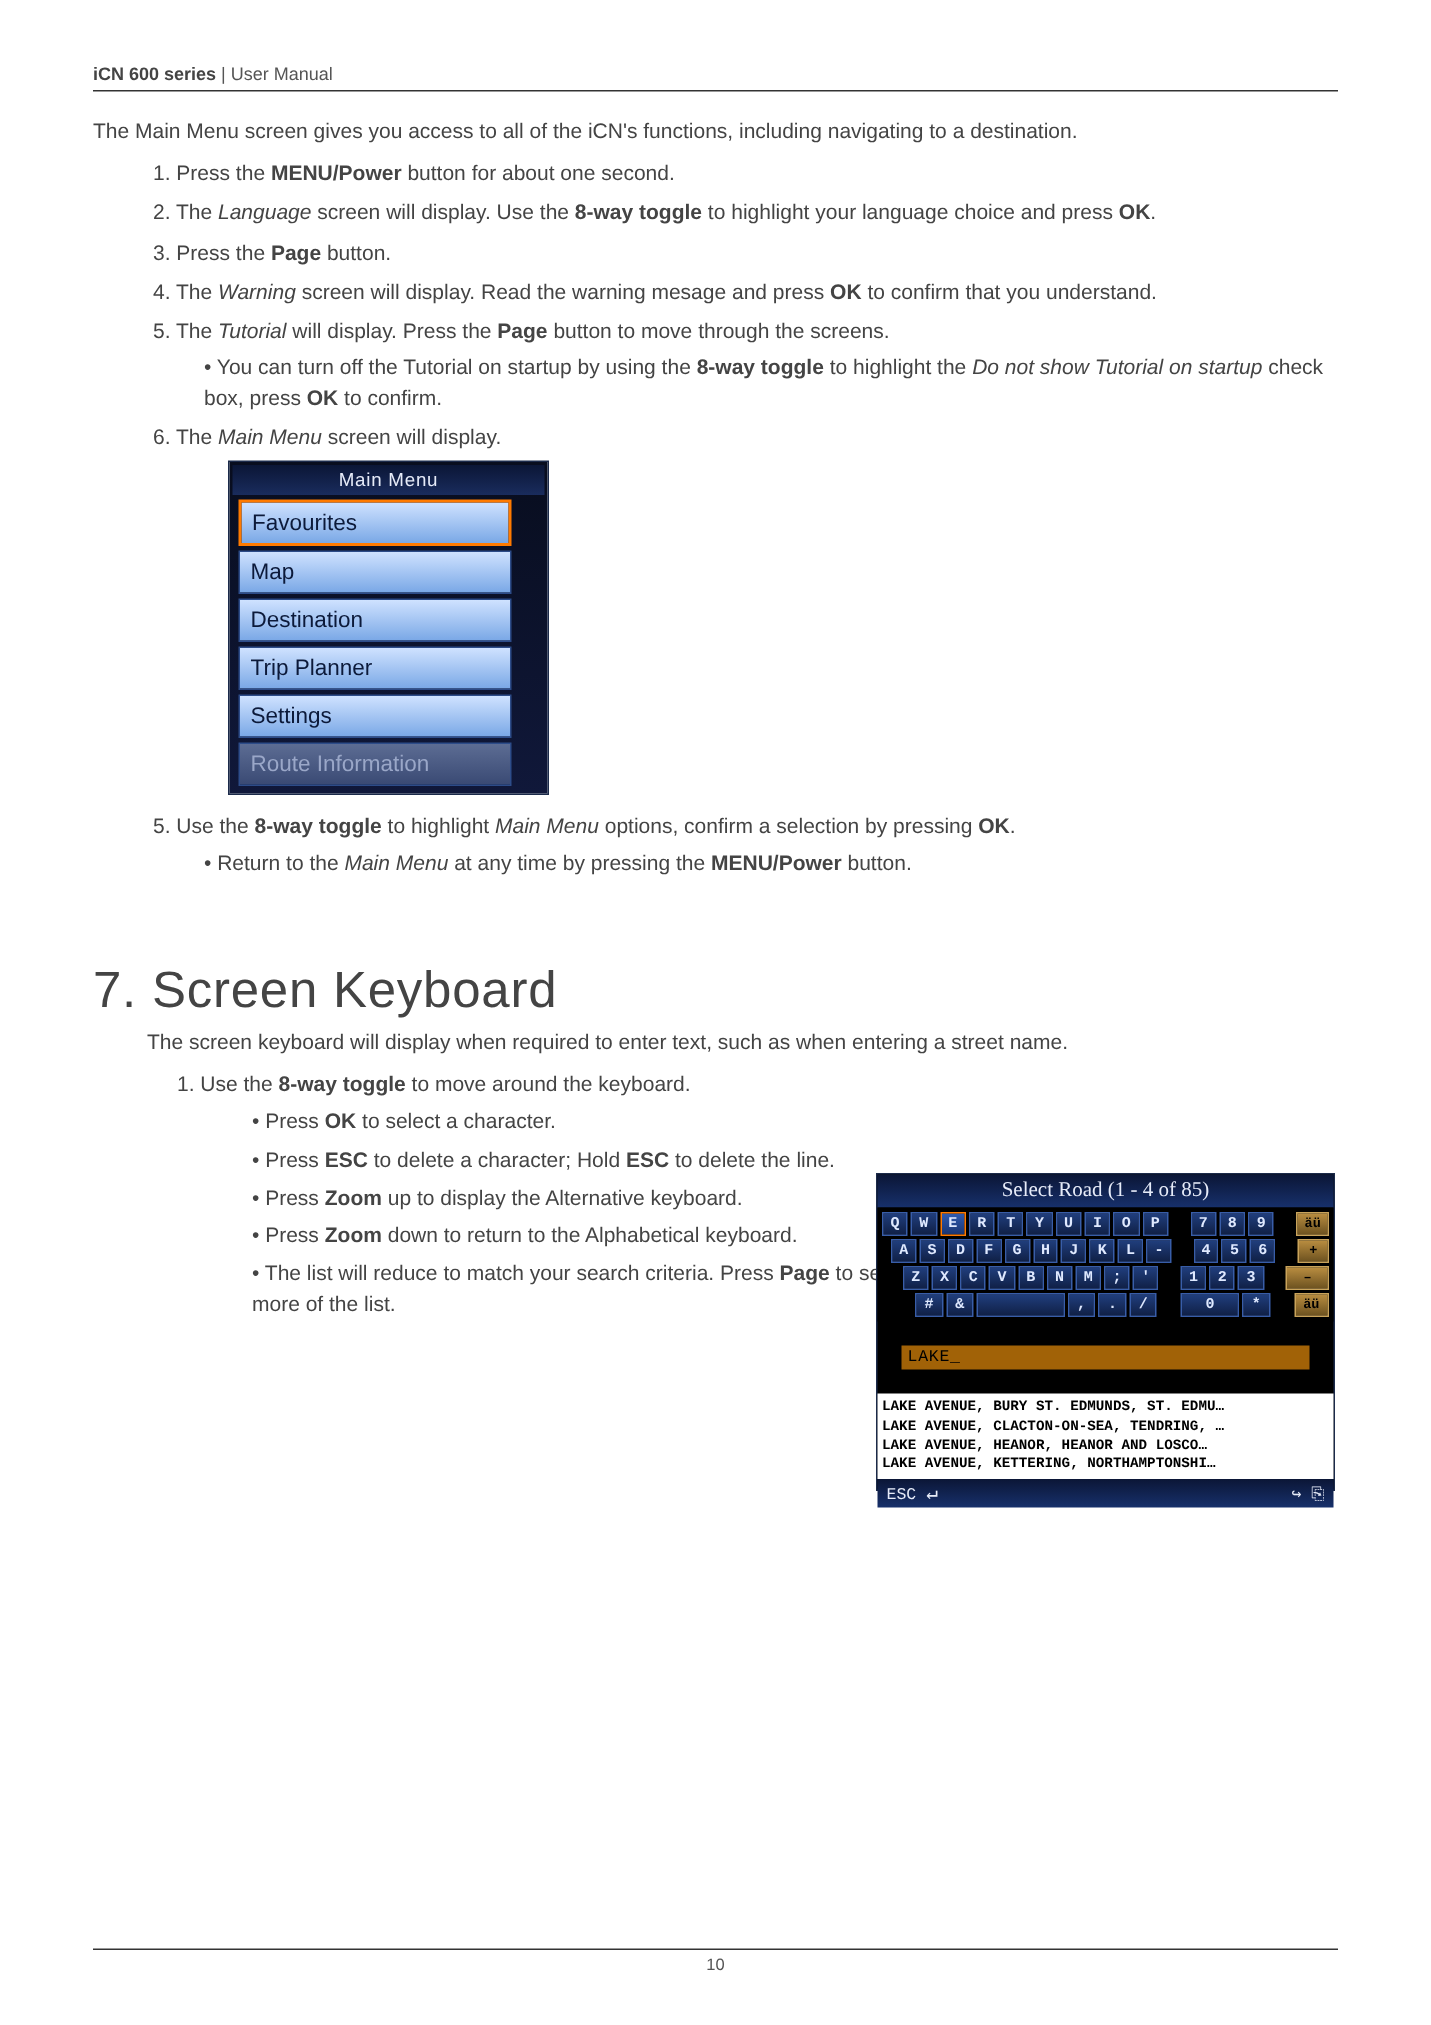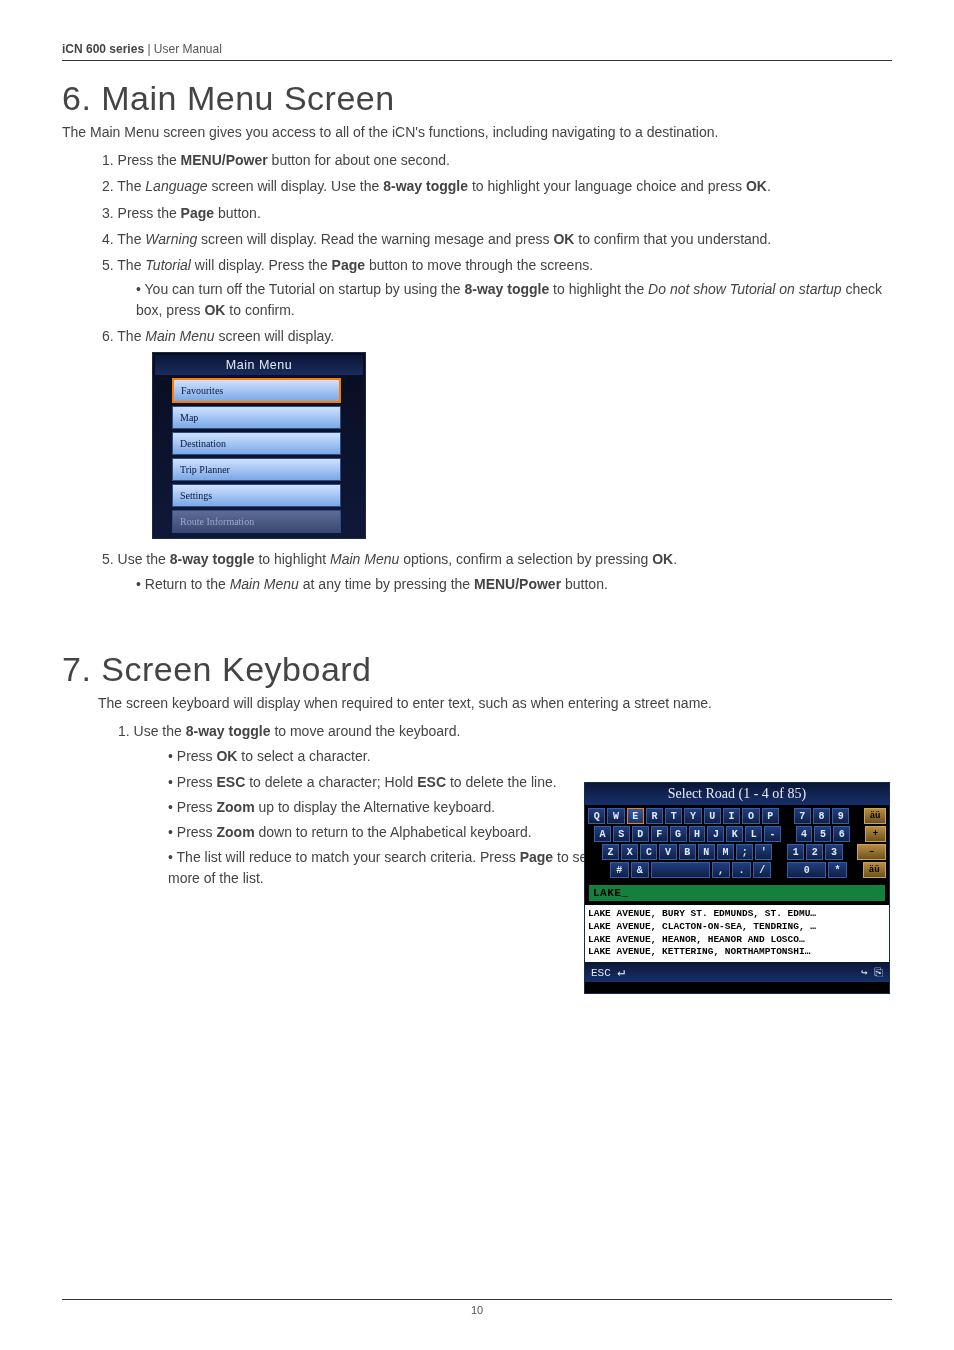--- a/index.html
+++ b/index.html
@@ -77,25 +77,25 @@
     color: #e6ebf8;
     font-size: 12.5px;
     text-align: center;
     padding: 3px 0;
     letter-spacing: 0.5px;
     font-family: Verdana, sans-serif;
   }
   .mm-item {
     background: linear-gradient(#cfe2ff,#7aa8e6);
     color: #0c1a3a;
-    font-size: 10px;
+    font-size: 15px;
     padding: 5px 7px;
-    margin: 3px 22px 3px 17px;
+    margin: 3px 22px 3px 4px;
     border: 1px solid #2d4c89;
-    font-family: Liberation Serif, serif;
+    font-family: Liberation Sans, sans-serif;
   }
   .mm-item.sel { border: 2px solid #ff7a00; }
   .mm-item.dis {
     background: linear-gradient(#5c6c93,#3a4a74);
     color: #9aa7c8;
   }
 
   
   .kb-shot {
     position: absolute;
@@ -142,26 +142,26 @@
   .key.sp { width: 58px; }
   .key.xs { width: 12px; }
   .key.side {
     background: linear-gradient(#b98d40,#6d5220);
     border-color: #c9a35a;
     color: #000;
     font-size: 9px;
     width: 22px;
   }
   .kb-field {
-    background: #15803d;
+    background: #a16207;
     color: #000;
     font-size: 11px;
     padding: 2px 4px;
-    margin: 4px;
-    font-weight: 700;
+    margin: 16px;
+    font-weight: 400;
     letter-spacing: 0.5px;
   }
   .kb-results {
     background: #fff;
     color: #000;
     font-size: 9.5px;
     padding: 3px 3px;
     line-height: 1.35;
     font-weight: 600;
   }
@@ -207,21 +207,20 @@
 </style>
 </head>
 <body>
 
 <div class="page">
 
   <div class="header">
     <span class="bold">iCN 600 series</span><span> | </span><span>User Manual</span>
   </div>
 
-  <h1 class="section-title">6. Main Menu Screen</h1>
   <p class="intro">The Main Menu screen gives you access to all of the iCN's functions, including navigating to a destination.</p>
 
   <ol class="steps">
     <li><span>1. Press the </span><span class="b">MENU/Power</span><span> button for about one second.</span></li>
 
     <li><span>2. The </span><span class="it">Language</span><span> screen will display. Use the </span><span class="b">8-way toggle</span><span> to highlight your language choice and press </span><span class="b">OK</span><span>.</span>
     </li>
 
     <li><span>3. Press the </span><span class="b">Page</span><span> button.</span></li>
 

